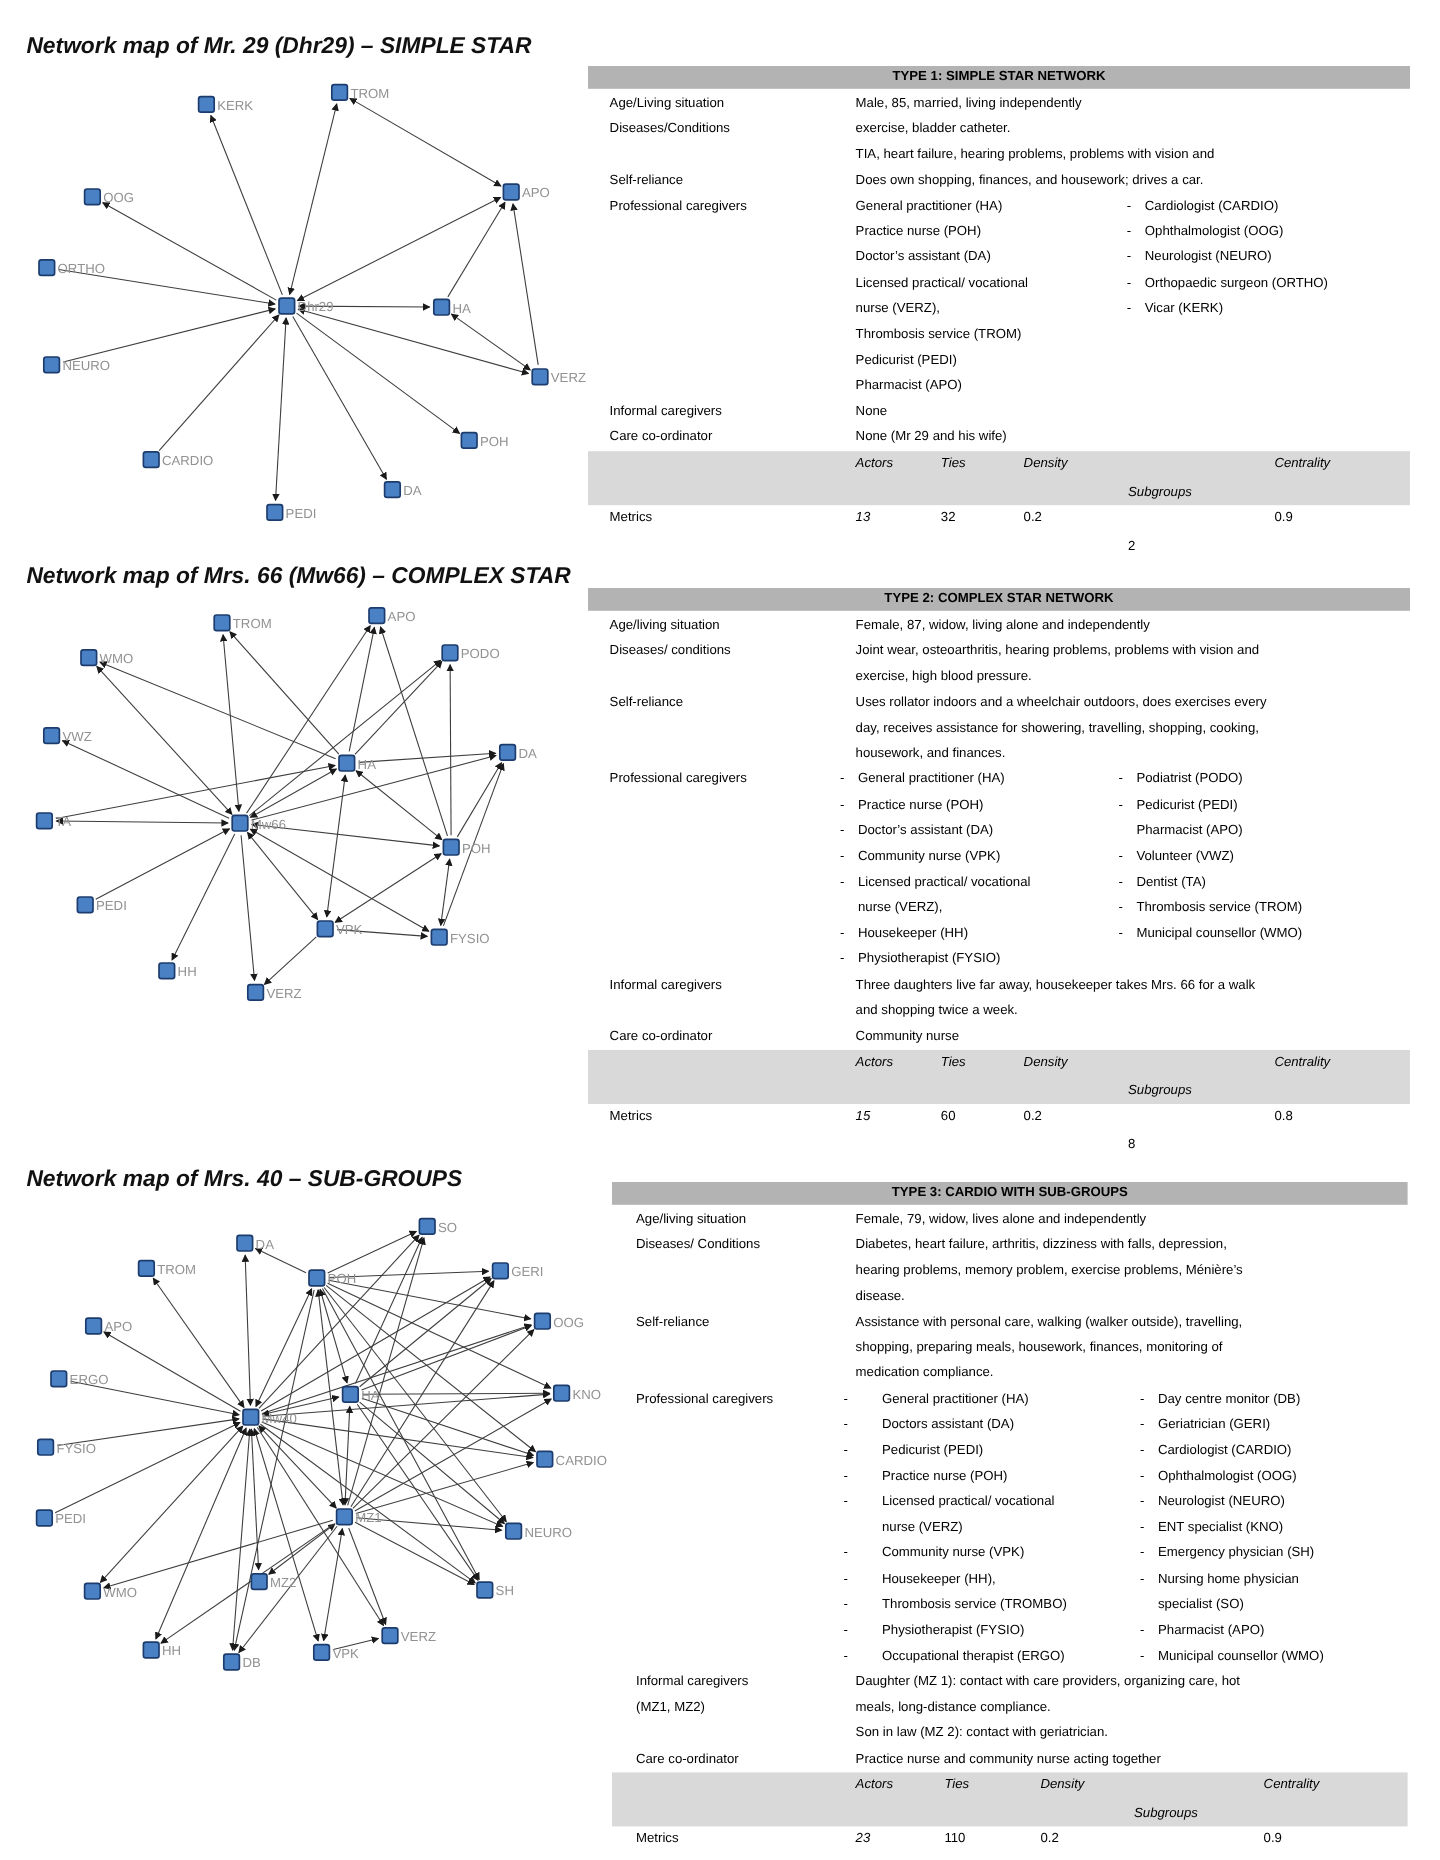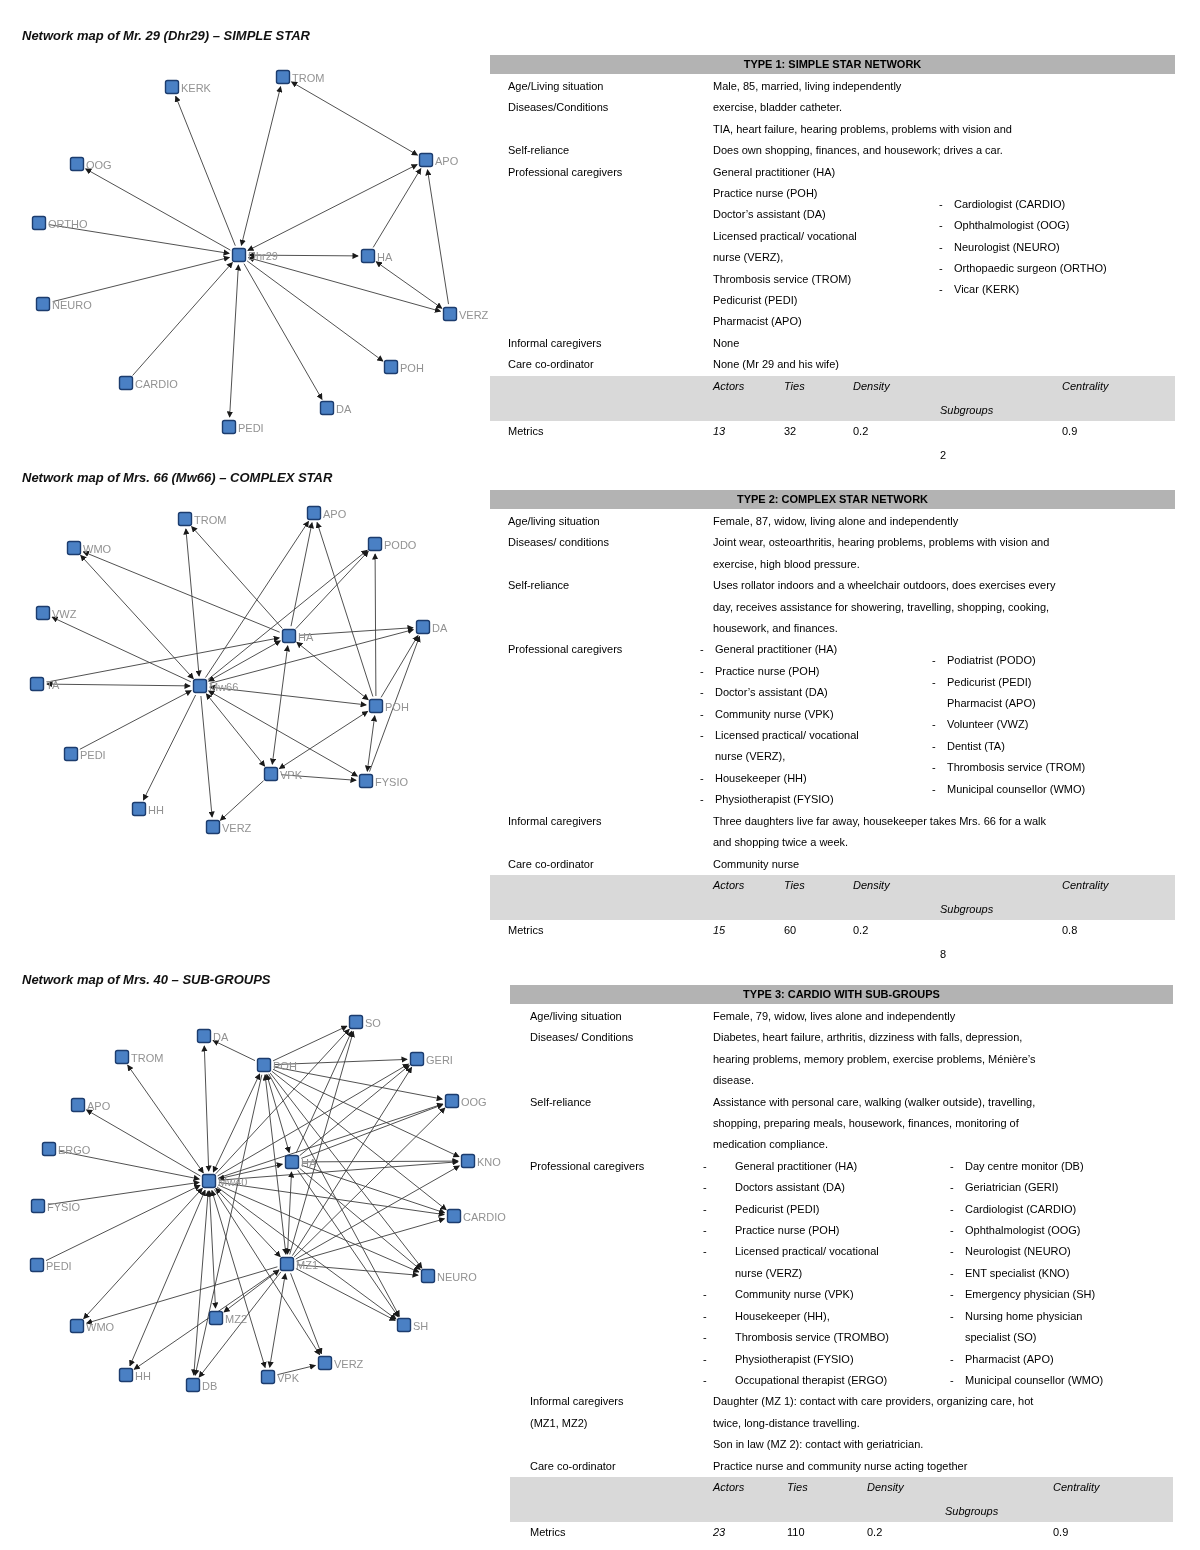--- a/index.html
+++ b/index.html
@@ -1,30 +1,30 @@
 <!DOCTYPE html>
 <html><head>
 <meta charset="utf-8">
 <style>
   html,body{margin:0;padding:0;background:#fff;}
   .page{position:relative;width:1200px;height:1550px;background:#fff;
         font-family:"Liberation Sans",sans-serif;color:#000;overflow:hidden;}
-  .map-title{position:absolute;font-style:italic;font-weight:bold;font-size:13px;color:#111;white-space:nowrap;}
+  .map-title{position:absolute;font-style:italic;font-weight:bold;font-size:19px;color:#111;white-space:nowrap;}
   .netmap{position:absolute;}
   .node{fill:#4a80c4;stroke:#1c3c6e;stroke-width:1.4px;}
   .nlabel{fill:#929292;font-size:11px;font-family:"Liberation Sans",sans-serif;}
   .edge{stroke:#3d3d3d;stroke-width:0.9px;}
   .tbl{position:absolute;font-size:11px;line-height:21.4px;}
   .thead{background:#b3b3b3;text-align:center;font-weight:bold;height:19px;line-height:19px;margin-bottom:2px;}
   .trow{display:flex;align-items:flex-start;}
   .tlabel{width:223px;flex:none;padding-left:18px;box-sizing:border-box;}
   .t3 .tlabel{width:203px;padding-left:20px;}
   .tval{flex:1;min-width:0;}
   .tval .vline{white-space:nowrap;}
-  .twocol{display:flex;align-items:center;}
+  .twocol{display:flex;align-items:flex-start;}
   .col0{width:226px;flex:none;}
   .t2 .col0{margin-left:-13px;width:232px;}
   .t3 .col0{margin-left:-10px;width:247px;}
   .col1{flex:1;min-width:0;}
   .li{display:flex;white-space:nowrap;}
   .dash{display:inline-block;width:15px;flex:none;}
   .t3 .col0 .dash{width:32px;}
   .mrow{display:flex;}
   .mhead{background:#d9d9d9;font-style:italic;}
   .mlabel{width:223px;flex:none;padding-left:18px;box-sizing:border-box;}
@@ -650,21 +650,21 @@
           </div>
         </div>
       </div>
       <div class="trow">
         <div class="tlabel">
           <div>Informal caregivers</div>
           <div>(MZ1, MZ2)</div>
         </div>
         <div class="tval">
           <div class="vline">Daughter (MZ 1): contact with care providers, organizing care, hot</div>
-          <div class="vline">twice, long-distance travelling.</div>
+          <div class="vline">meals, long-distance compliance.</div>
           <div class="vline">Son in law (MZ 2): contact with geriatrician.</div>
         </div>
       </div>
       <div class="trow">
         <div class="tlabel">
           <div>Care co-ordinator</div>
         </div>
         <div class="tval">
           <div class="vline">Practice nurse and community nurse acting together</div>
         </div>

